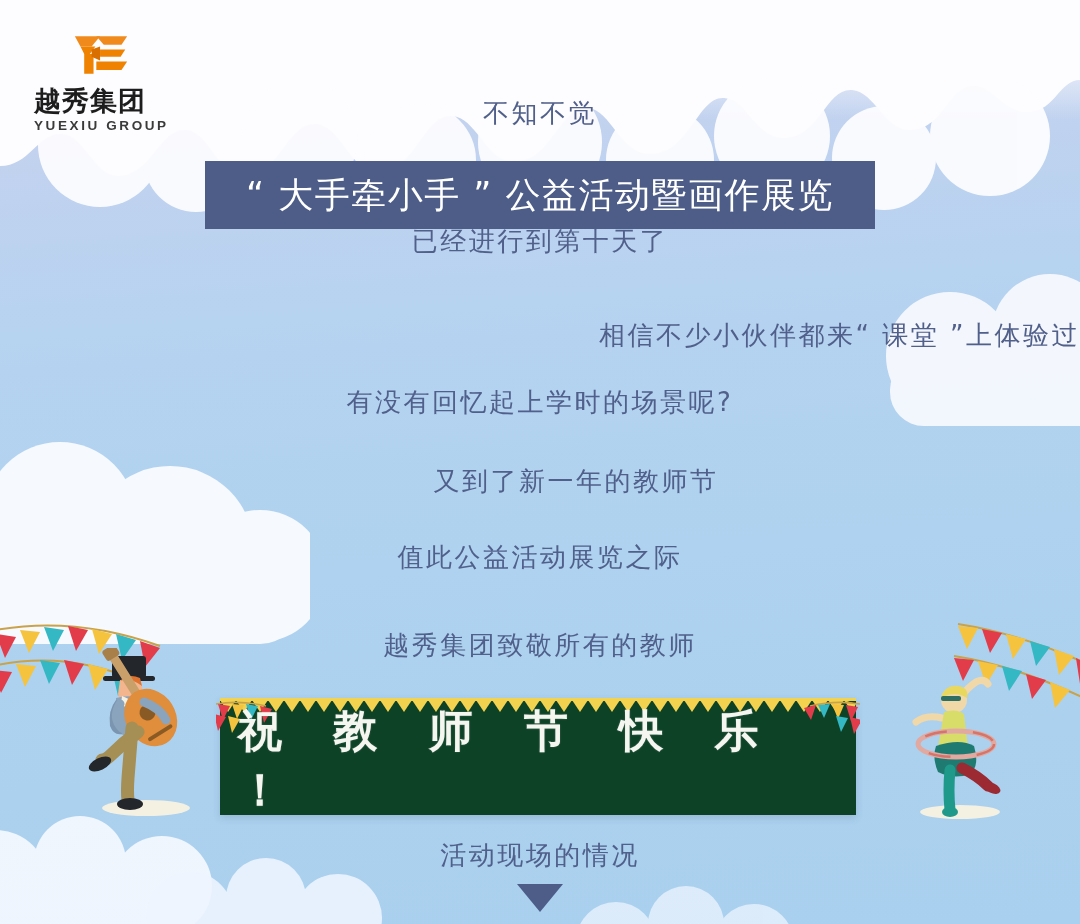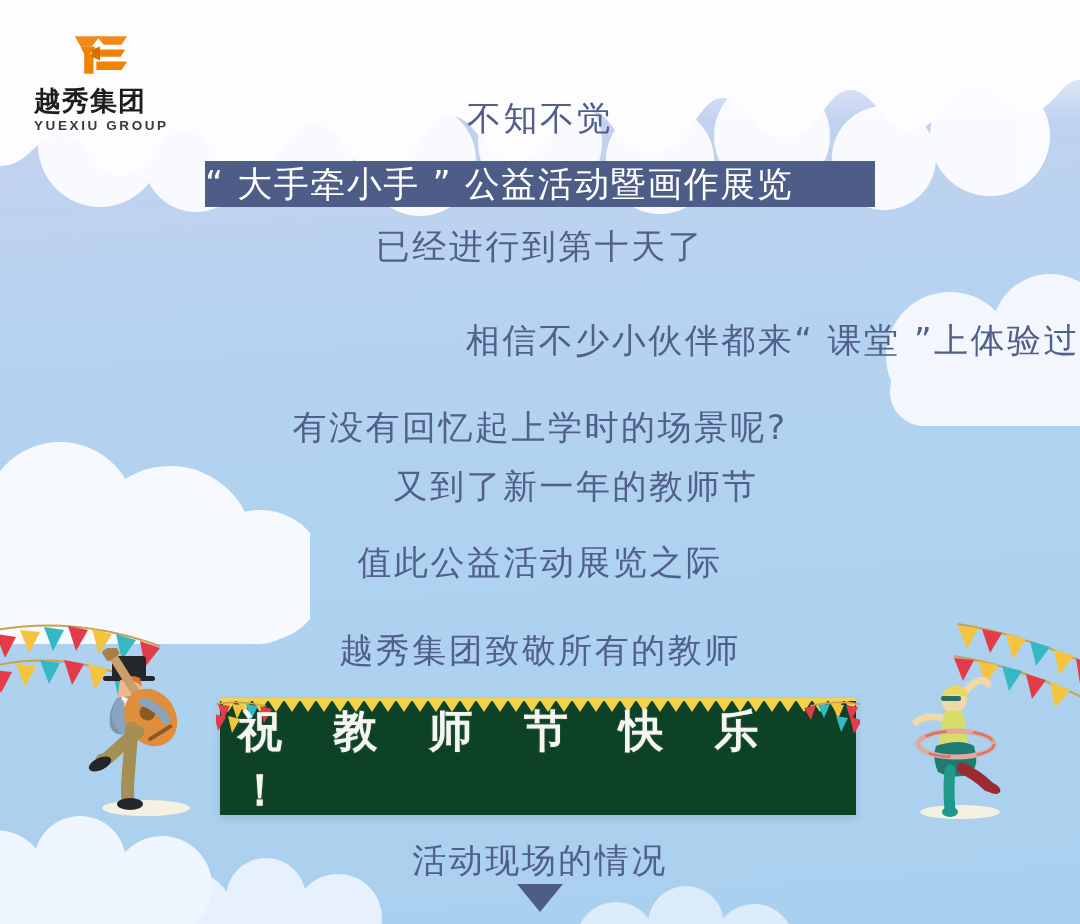--- a/index.html
+++ b/index.html
@@ -23,37 +23,37 @@
   .logo{position:absolute;left:34px;top:32px;display:flex;align-items:center;gap:9px;flex-direction:column;}
   .logo-mark{width:56px;height:46px;flex:0 0 auto;}
   .logo-words{display:flex;flex-direction:column;line-height:1;}
   .logo-cn{font-size:27px;font-weight:700;color:#1d1d1d;letter-spacing:1px;
            font-family:"DejaVu Sans","Liberation Sans",sans-serif;}
   .logo-en{font-size:13.5px;font-weight:700;color:#3a3a3a;letter-spacing:2.6px;margin-top:5px;}
 
   
   .copy{position:absolute;left:0;top:0;width:1080px;text-align:center;}
   .line{
-    color:#51608a;font-size:34px;letter-spacing:2.5px;
+    color:#51608a;font-size:26px;letter-spacing:2.5px;
     font-family:"DejaVu Sans","Liberation Sans",sans-serif;
     position:absolute;width:1080px;white-space:nowrap;
   }
   .l1{top:96px;}
   .l3{top:224px;}
   .l4{top:318px;text-align:right;}
-  .l5{top:385px;margin-top:20px;}
+  .l5{top:385px;}
   .l6{top:464px;padding-left:36px;}
   .l7{top:540px;}
   .l8{top:628px;}
   .l10{top:838px;}
 
   
   .banner{
-    position:absolute;left:205px;top:161px;width:670px;height:46px;
-    background:#4d5d88;display:flex;align-items:center;
+    position:absolute;left:205px;top:161px;width:670px;height:68px;
+    background:#4d5d88;display:flex;align-items:center;justify-content:center;
   }
   .banner-text{
     color:#ffffff;font-size:35px;letter-spacing:1.5px;white-space:nowrap;
     font-family:"DejaVu Sans","Liberation Sans",sans-serif;
   }
 
   
   .board-wrap{position:absolute;left:220px;top:698px;width:636px;height:117px;}
   .board{
     position:absolute;inset:0;background:#0d4227;

